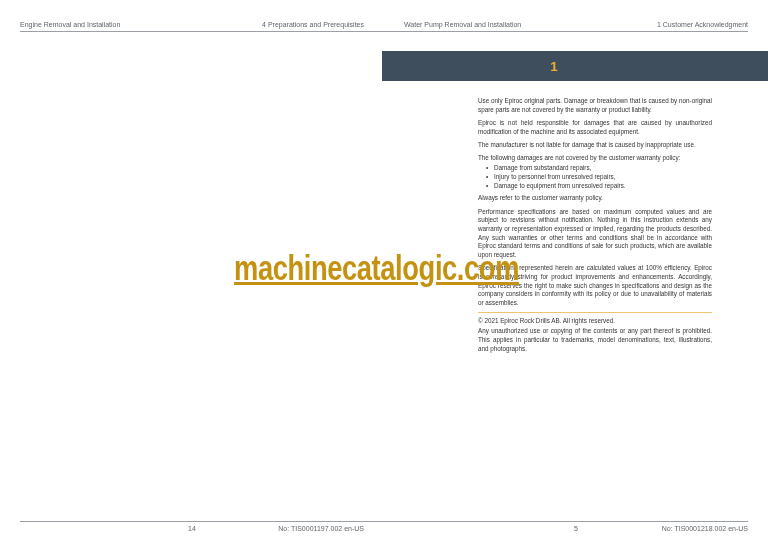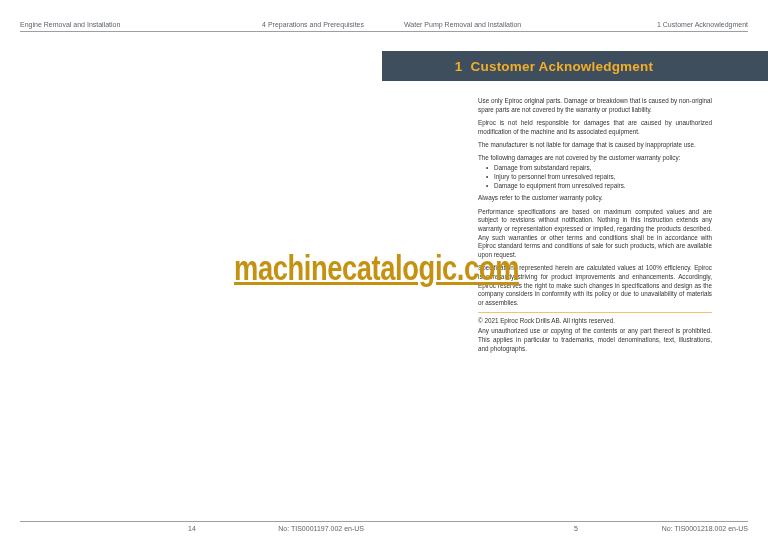--- a/index.html
+++ b/index.html
@@ -76,21 +76,20 @@
 <div class="screen">
 
   <span class="meta hdr pos-l-left">Engine Removal and Installation</span>
   <span class="meta hdr pos-l-right">4 Preparations and Prerequisites</span>
   <span class="meta hdr pos-r-left">Water Pump Removal and Installation</span>
   <span class="meta hdr pos-r-right">1 Customer Acknowledgment</span>
   <div class="rule rule-top"></div>
 
   <div class="title-bar">
     <span>1</span>
-    <span>Customer Acknowledgment</span>
   </div>
 
   <div class="content">
     <p>Use only Epiroc original parts. Damage or breakdown that is caused by non-original spare parts are not covered by the warranty or product liability.</p>
     <p>Epiroc is not held responsible for damages that are caused by unauthorized modification of the machine and its associated equipment.</p>
     <p>The manufacturer is not liable for damage that is caused by inappropriate use.</p>
     <p class="tight">The following damages are not covered by the customer warranty policy:</p>
     <div class="bullets">
       <div class="bullet-row">
         <span class="bullet-dot">•</span>

